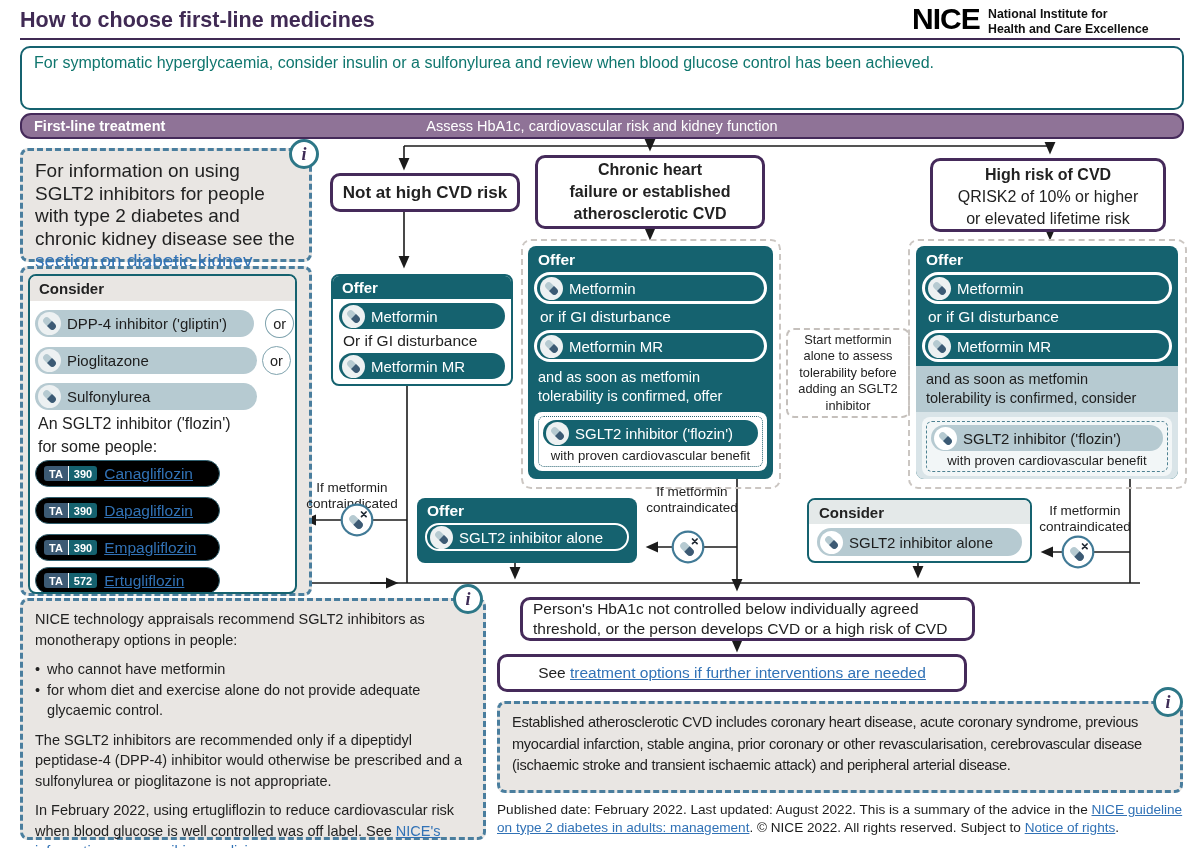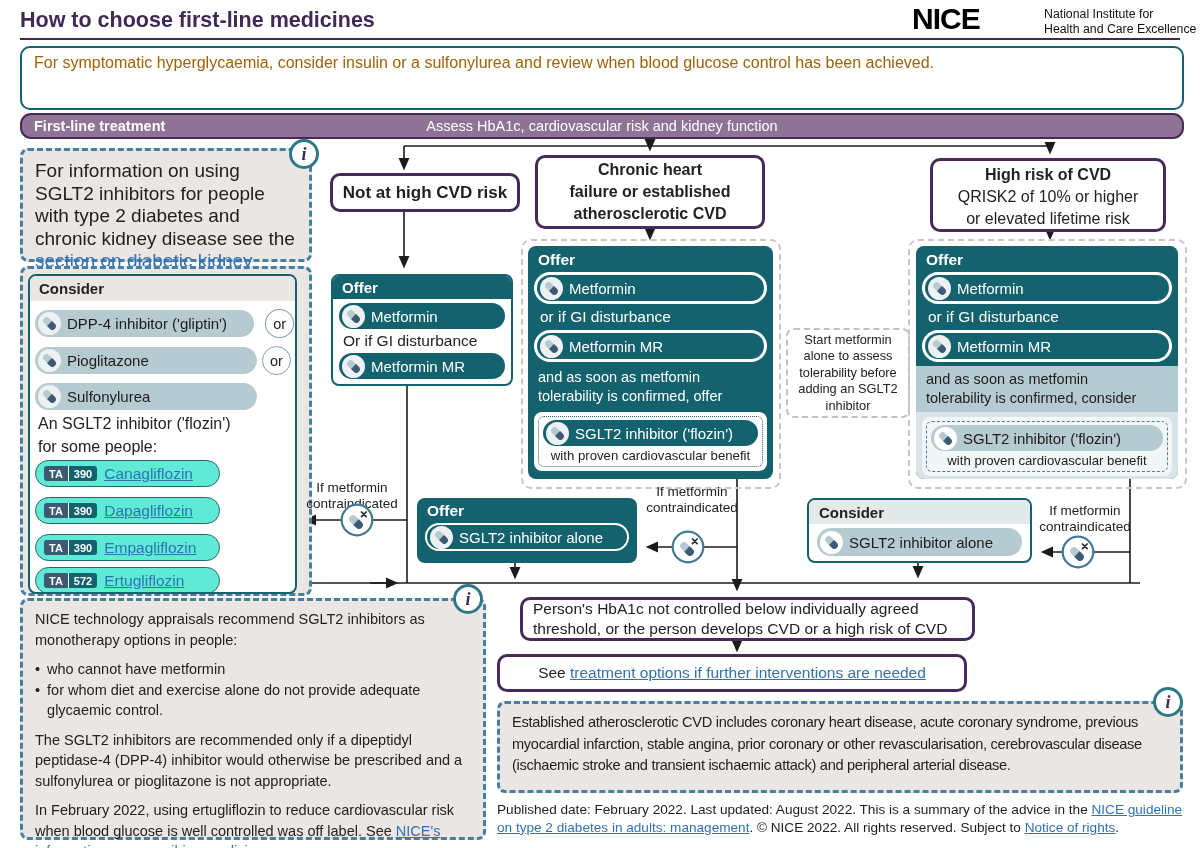--- a/index.html
+++ b/index.html
@@ -8,21 +8,21 @@
   .abs{position:absolute;}
   .pre{white-space:pre-line;}
   
   .page-title{font-size:21.5px;font-weight:700;color:#402a54;}
   .title-rule{background:#402a54;height:2px;}
   .brand{font-size:30px;font-weight:800;letter-spacing:-1px;color:#000;}
   .brand-tag{font-size:12.3px;line-height:14.5px;color:#111;}
   
   .rescue{border:2.5px solid #15626f;border-radius:10px;background:#fff;overflow:hidden;}
   .rescue-head{background:#e9e6e3;height:27px;display:flex;align-items:center;padding-left:12px;font-weight:700;font-size:15px;color:#222;}
-  .rescue-body{display:flex;align-items:center;padding-left:12px;height:29px;font-size:16px;color:#a16207;}
+  .rescue-body{display:flex;align-items:center;padding-left:12px;height:29px;font-size:16px;color:#0f766e;}
   
   .flt-bar{background:#8f7397;border:2px solid #452a5a;border-radius:11px;display:flex;align-items:center;color:#fff;}
   .flt-label{font-weight:700;font-size:14.5px;padding-left:12px;}
   .flt-instr{position:absolute;left:0;right:0;text-align:center;font-size:14.5px;}
   
   .dashedbox{background:#e9e6e3;border:3px dashed #4a7e9e;border-radius:8px;box-sizing:border-box;}
   .graydash{border:2.5px dashed #cbc6c2;border-radius:10px;box-sizing:border-box;background:transparent;}
   .info-icon{width:30px;height:30px;border-radius:50%;background:#fff;border:3px solid #2d7787;box-sizing:border-box;display:flex;align-items:center;justify-content:center;font-family:"Liberation Serif",serif;font-weight:700;font-style:italic;font-size:18px;color:#3d2b56;}
   .link{color:#3172b6;text-decoration:underline;cursor:pointer;}
   
@@ -36,21 +36,21 @@
   .pill.teal{background:#15626f;color:#fff;}
   .pill.light{background:#b6cad1;color:#1d1d1d;}
   .pill.bordered{border:2px solid #fff;}
   .capc{width:23px;height:23px;min-width:23px;border-radius:50%;background:#edf1f2;display:flex;align-items:center;justify-content:center;}
   .inset{background:#fff;border-radius:999px;padding:3px;}
   .sub{background:#fff;border-radius:8px;padding:4px;}
   .sub-inner{border:1.6px dotted #2a6573;border-radius:6px;padding:3px 4px;color:#222;}
   .sub.pale{background:#f2f6f7;}
   .sub-inner.dashedteal{border:1.6px dashed #4e8292;}
   .orcirc{width:29px;height:29px;border-radius:50%;background:#fff;border:1.8px solid #7fa3ae;box-sizing:border-box;display:flex;align-items:center;justify-content:center;font-size:14.5px;color:#222;}
-  .tapill{display:flex;align-items:center;gap:7px;background:#5eead4;border:1.5px solid #30606f;border-radius:999px;padding:2px 8px;box-sizing:border-box;}
+  .tapill{display:flex;align-items:center;gap:7px;background:#000000;border:1.5px solid #30606f;border-radius:999px;padding:2px 8px;box-sizing:border-box;}
   .tabadge{display:inline-flex;font-size:11px;font-weight:700;color:#fff;}
   .tabadge .ta{background:#3c5a74;padding:1.5px 5px;border-radius:3px 0 0 3px;}
   .tabadge .num{background:#15626f;padding:1.5px 5px;border-radius:0 3px 3px 0;border-left:1px solid #fff;}
   .talink{font-size:15.5px;}
   .smallnote{font-size:13.5px;line-height:16px;color:#222;text-align:center;}
   .sidebar-text{font-size:14.5px;line-height:20.5px;color:#222;}
   .bullet-row{display:flex;gap:7px;}
 </style>
 </head>
 <body>
@@ -82,21 +82,21 @@
       <path d="M918,563 V576" marker-end="url(#ah)"></path>
       <path d="M294,583 H1140"></path>
       <path d="M370,583 H396" marker-end="url(#ah)"></path>
       <path d="M737,641 V650" marker-end="url(#ah)"></path>
     </g>
   </svg>
 
   <div class="abs page-title" style="left:20px;top:8px;z-index:2;">How to choose first-line medicines</div>
   <div class="abs title-rule" style="left:20px;top:38px;width:1160px;z-index:2;"></div>
   <div class="abs brand" style="left:912px;top:2px;z-index:2;">NICE</div>
-  <div class="abs brand-tag pre" style="left:1044px;top:7px;z-index:2;">National Institute for
+  <div class="abs brand-tag pre" style="left:988px;top:7px;z-index:2;font-weight:bold;">National Institute for
 Health and Care Excellence</div>
 
   <div class="abs rescue" style="left:20px;top:46px;width:1160px;height:60px;z-index:2;">
     <div class="rescue-body">For symptomatic hyperglycaemia, consider insulin or a sulfonylurea and review when blood glucose control has been achieved.</div>
   </div>
 
   <div class="abs flt-bar" style="left:20px;top:113px;width:1160px;height:22px;z-index:2;">
     <span class="flt-label" style="position:relative;z-index:2;">First-line treatment</span>
     <span class="flt-instr">Assess HbA1c, cardiovascular risk and kidney function</span>
   </div>

